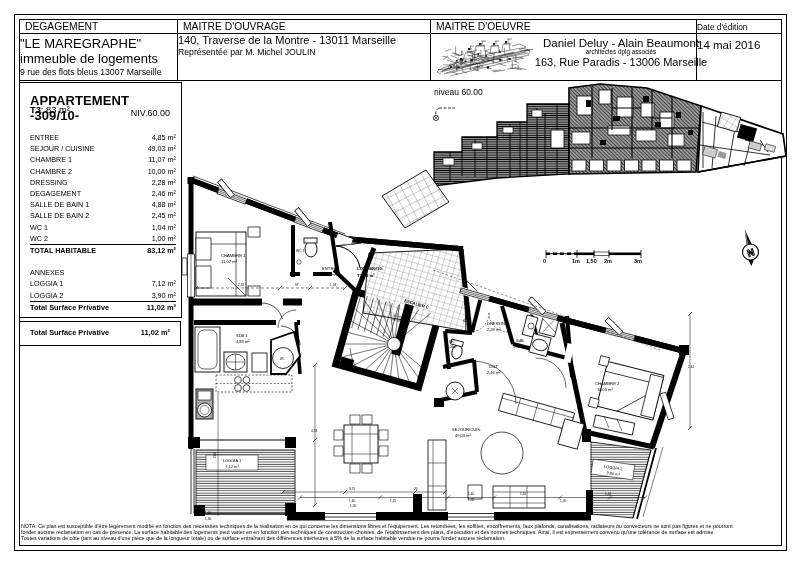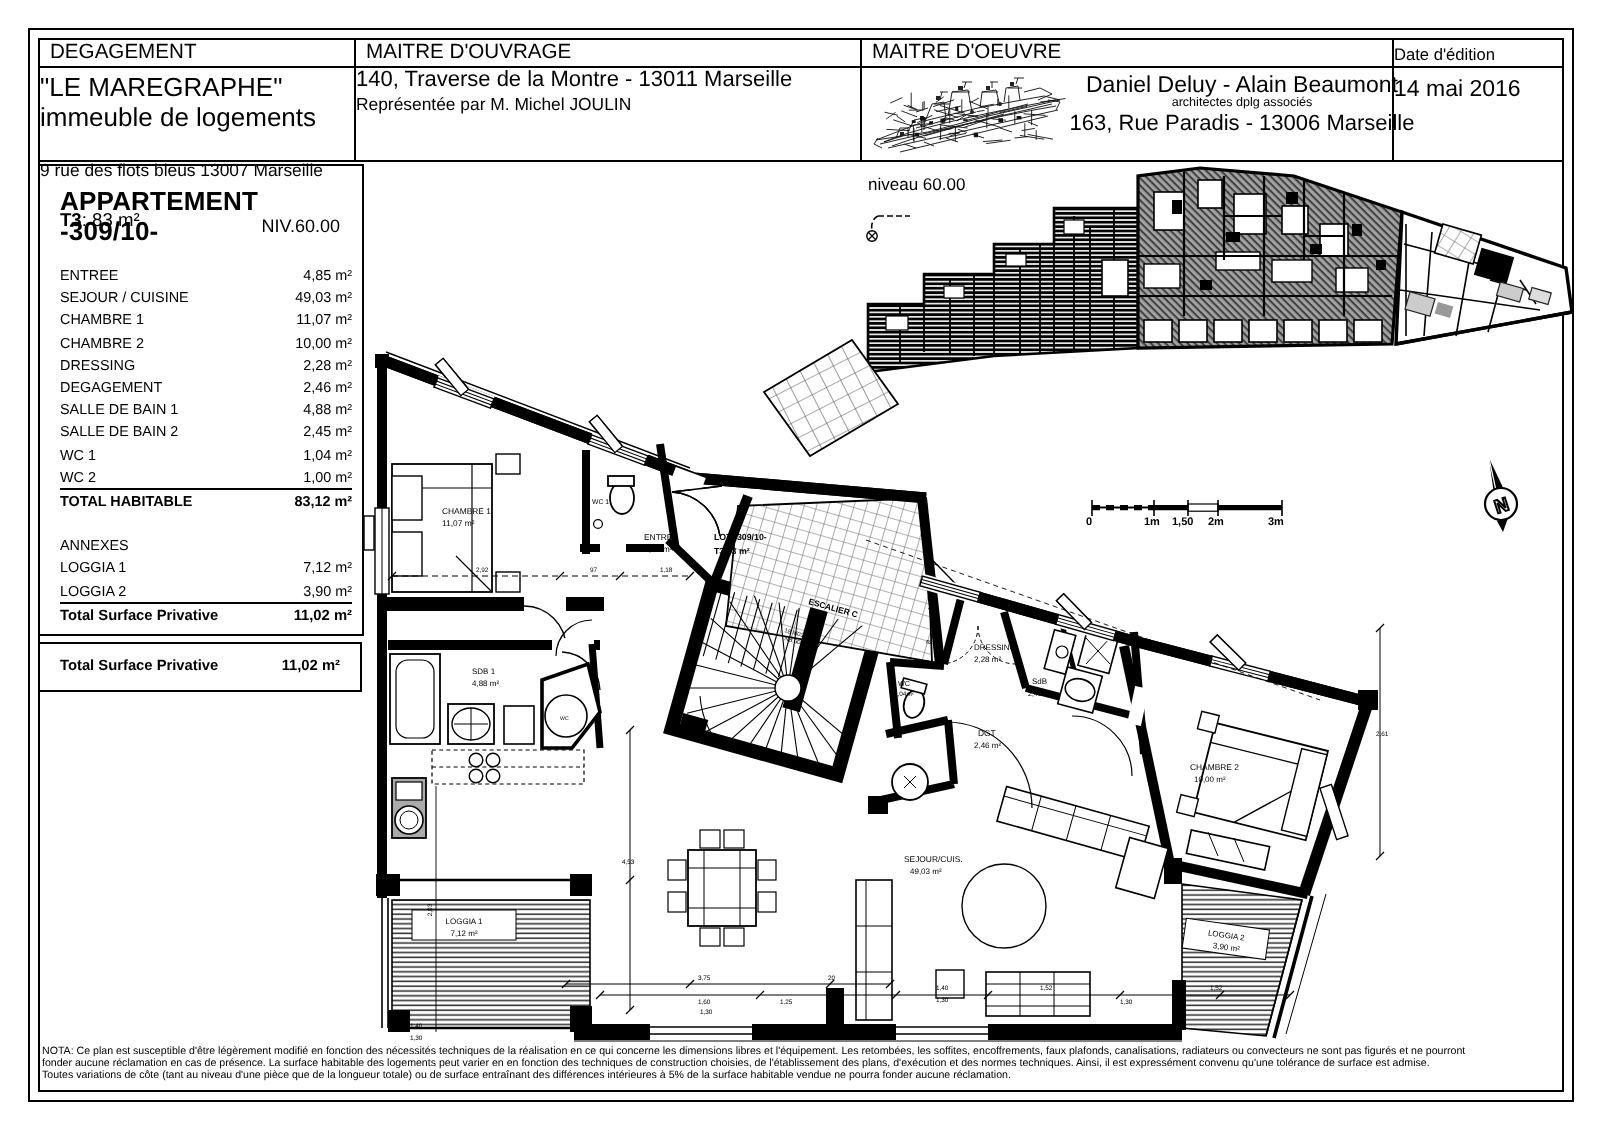--- a/index.html
+++ b/index.html
@@ -15,21 +15,21 @@
 <div class="abs" style="left:20px;top:20px;width:761px;height:60px;border-bottom:1px solid #000">
 
   <div class="cell hlbl" style="left:0;top:0;width:157px;height:13px;border-left:none;border-top:none">DEGAGEMENT</div>
   <div class="cell hlbl" style="left:410px;top:0;width:266px;height:13px;border-top:none">MAITRE D'OEUVRE</div>
   <div class="cell hlbl" style="left:157px;top:0;width:253px;height:13px;border-top:none">MAITRE D'OUVRAGE</div>
   <div class="cell ctr" style="left:676px;top:0;width:85px;height:13px;border-top:none;font-size:8.3px;padding-top:2px">Date d'édition</div>
 
   <div class="cell ctr" style="left:0;top:13px;width:157px;height:47px;border-left:none">
     <div style="font-size:13px;margin-top:2px">"LE MAREGRAPHE"</div>
     <div style="font-size:13px;margin-top:0px">immeuble de logements</div>
-    <div style="font-size:8.7px;margin-top:14px">9 rue des flots bleus 13007 Marseille</div>
+    <div style="font-size:8.7px;margin-top:1px">9 rue des flots bleus 13007 Marseille</div>
   </div>
   <div class="cell ctr" style="left:157px;top:13px;width:253px;height:47px">
     <div style="font-size:11px;margin-top:0px">140, Traverse de la Montre - 13011 Marseille</div>
     <div style="font-size:8.7px;margin-top:1px">Représentée par M. Michel JOULIN</div>
   </div>
   <div class="cell" style="left:410px;top:13px;width:266px;height:47px">
     <div class="abs" style="left:100px;top:0;width:180px;text-align:center;white-space:nowrap">
       <div style="font-size:11.5px;margin-top:3px">Daniel Deluy - Alain Beaumont</div>
       <div style="font-size:6.3px;margin-top:-1px">architectes dplg associés</div>
       <div style="font-size:11px;margin-top:1px">163, Rue Paradis - 13006 Marseille</div>

